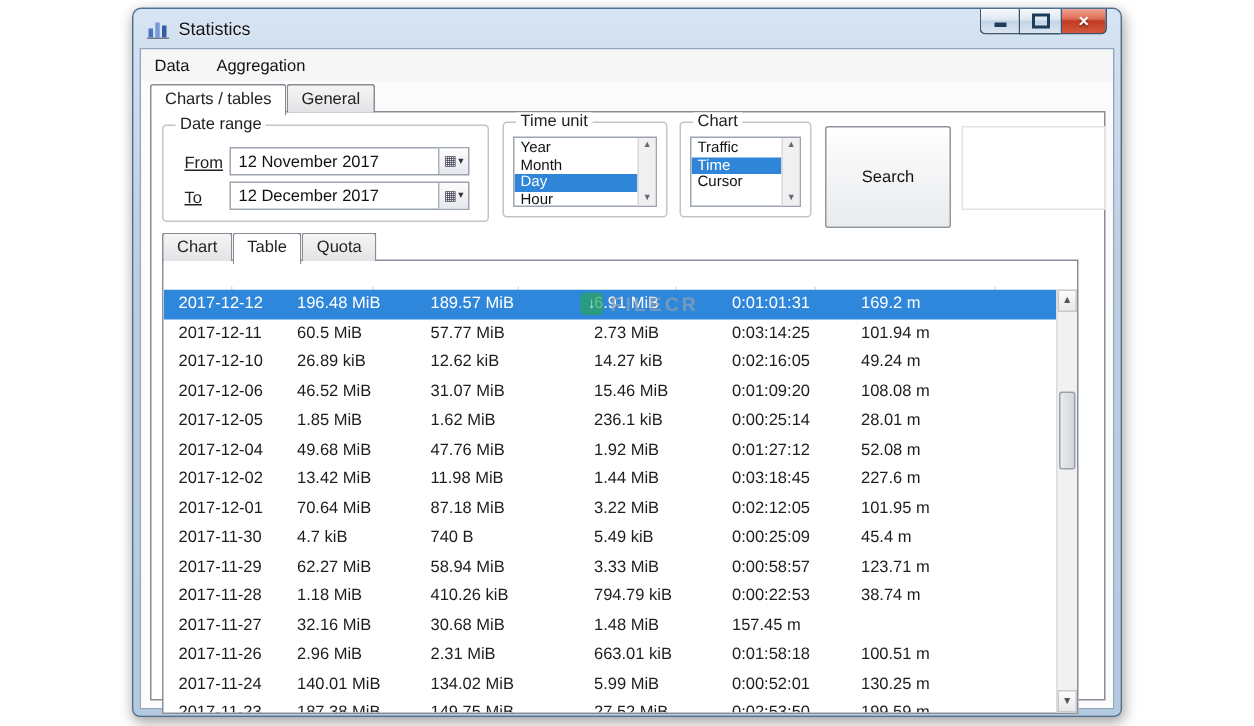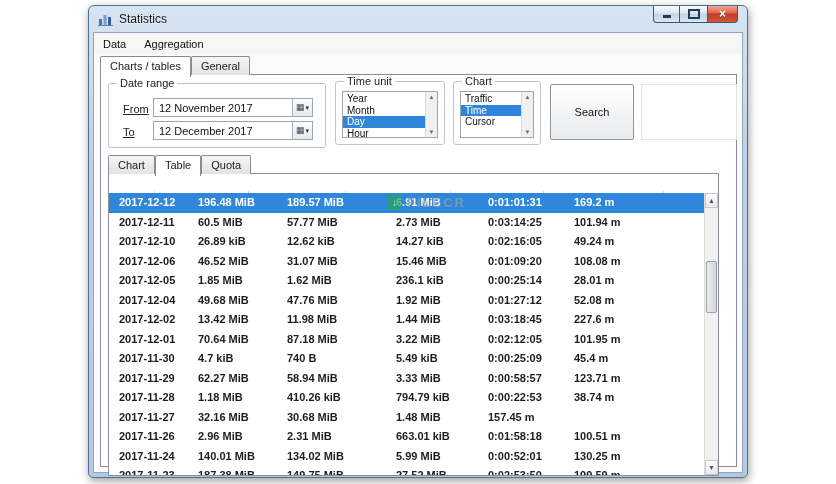--- a/index.html
+++ b/index.html
@@ -57,35 +57,35 @@
   .g-time{left:234px;top:6px;width:108px;height:62px;}
   .g-chart{left:352px;top:6px;width:86px;height:62px;}
   .listbox{position:absolute;left:6px;top:9px;right:6px;bottom:6px;border:1px solid #9da6b0;background:#fff;overflow:hidden;}
   .lbinner{position:absolute;left:0;top:1px;right:12px;bottom:0;}
   .lbitem{height:11.5px;line-height:11.5px;font-size:10px;color:#111;padding-left:4px;white-space:nowrap;overflow:hidden;}
   .lbitem.sel{background:#2f86d9;color:#fff;}
   .lbscroll{position:absolute;right:0;top:0;bottom:0;width:12px;background:#f0f0f0;border-left:1px solid #dadada;
             display:flex;flex-direction:column;justify-content:space-between;align-items:center;padding:2px 0;box-sizing:border-box;}
   .lbscroll span{font-size:6px;color:#667;line-height:1;}
 
-  .search{position:absolute;left:449px;top:9px;width:84px;height:56px;border:1px solid #8e959d;border-radius:2px;
+  .search{position:absolute;left:449px;top:9px;width:84px;height:68px;border:1px solid #8e959d;border-radius:2px;
           background:linear-gradient(#ffffff,#f2f3f4 55%,#e9ebed);font-size:11px;color:#111;
           font-family:"Liberation Sans",sans-serif;}
   .emptybox{position:absolute;left:540px;top:9px;width:94px;height:54px;border:1px solid #e3e3e3;background:#fff;}
 
   
   .tabs2{position:absolute;left:7px;top:80px;display:flex;align-items:flex-end;z-index:2;}
   .table{position:absolute;left:7px;top:98px;width:609px;height:301px;border:1px solid #8a9099;background:#fff;overflow:hidden;}
   .thead{position:absolute;left:0;top:17px;right:0;height:19px;display:flex;
          background:linear-gradient(#ffffff,#f2f2f2);border-bottom:1px solid #d8d8d8;box-sizing:border-box;gap:44px;}
   .hcell{border-right:1px solid #dcdcdc;padding-left:10px;font-size:11px;line-height:18px;color:#333;
          box-sizing:border-box;white-space:nowrap;overflow:hidden;}
   .hcell.fill{flex:1;border-right:none;}
   .c0{width:79px;} .c1{width:89px;} .c2{width:109px;} .c3{width:92px;} .c4{width:86px;} .c5{width:139px;}
-  .tbody{position:absolute;left:0;top:19px;right:14px;bottom:0;overflow:hidden;font-weight:bold;}
+  .tbody{position:absolute;left:0;top:19px;right:14px;bottom:0;overflow:hidden;}
   .trow{display:flex;height:19.5px;line-height:19.5px;color:#1d1d1d;}
   .trow.sel{background:#2e87db;color:#fff;}
   .tcell{padding-left:10px;font-size:11px;box-sizing:border-box;white-space:nowrap;overflow:hidden;}
 
   .vscroll{position:absolute;right:0;top:19px;bottom:0;width:14px;background:#f1f1f1;border-left:1px solid #dcdcdc;box-sizing:border-box;}
   .sarrow{position:absolute;left:0;right:0;height:15px;display:flex;align-items:center;justify-content:center;
           font-size:7px;color:#50565e;background:linear-gradient(#fdfdfd,#e8e8ea);border:1px solid #c9c9cd;box-sizing:border-box;}
   .sarrow.up{top:0;} .sarrow.down{bottom:0;}
   .sthumb{position:absolute;left:1px;right:1px;top:68px;height:50px;border:1px solid #9aa0a8;border-radius:2px;
           background:linear-gradient(90deg,#e9ebee,#d2d6da);}

